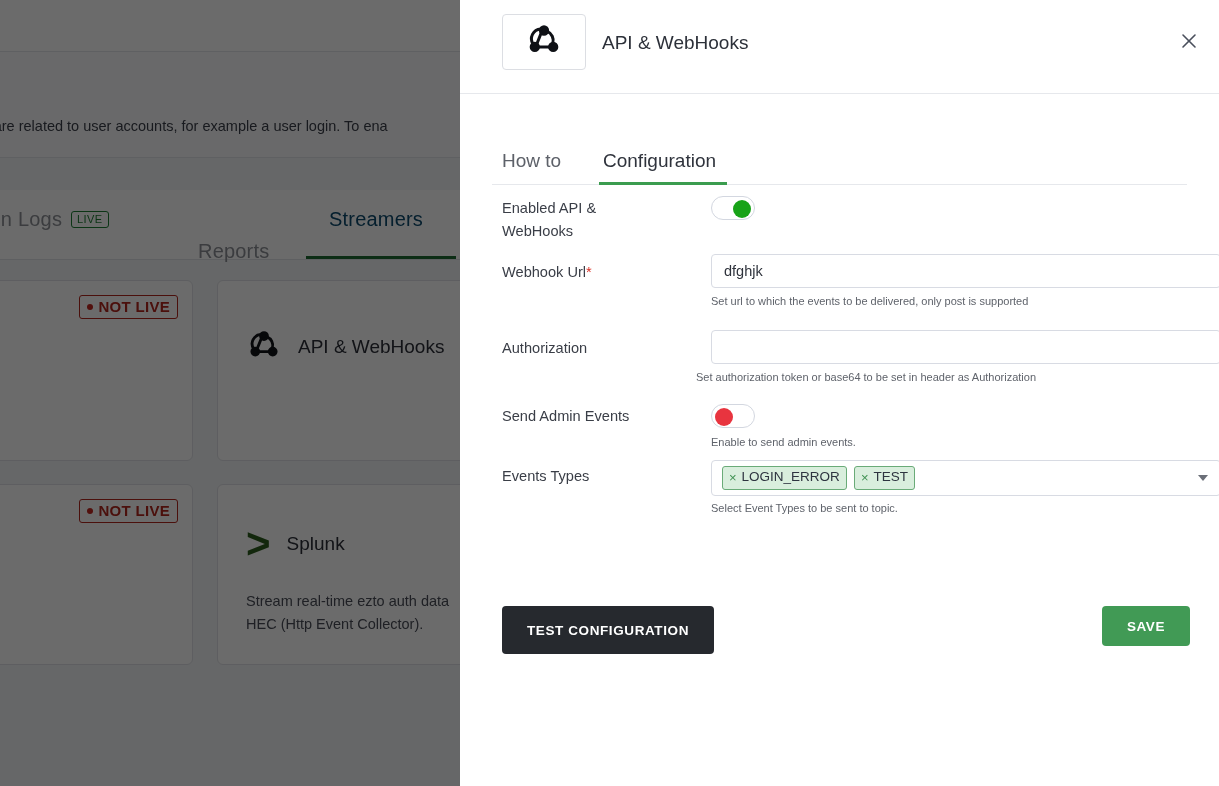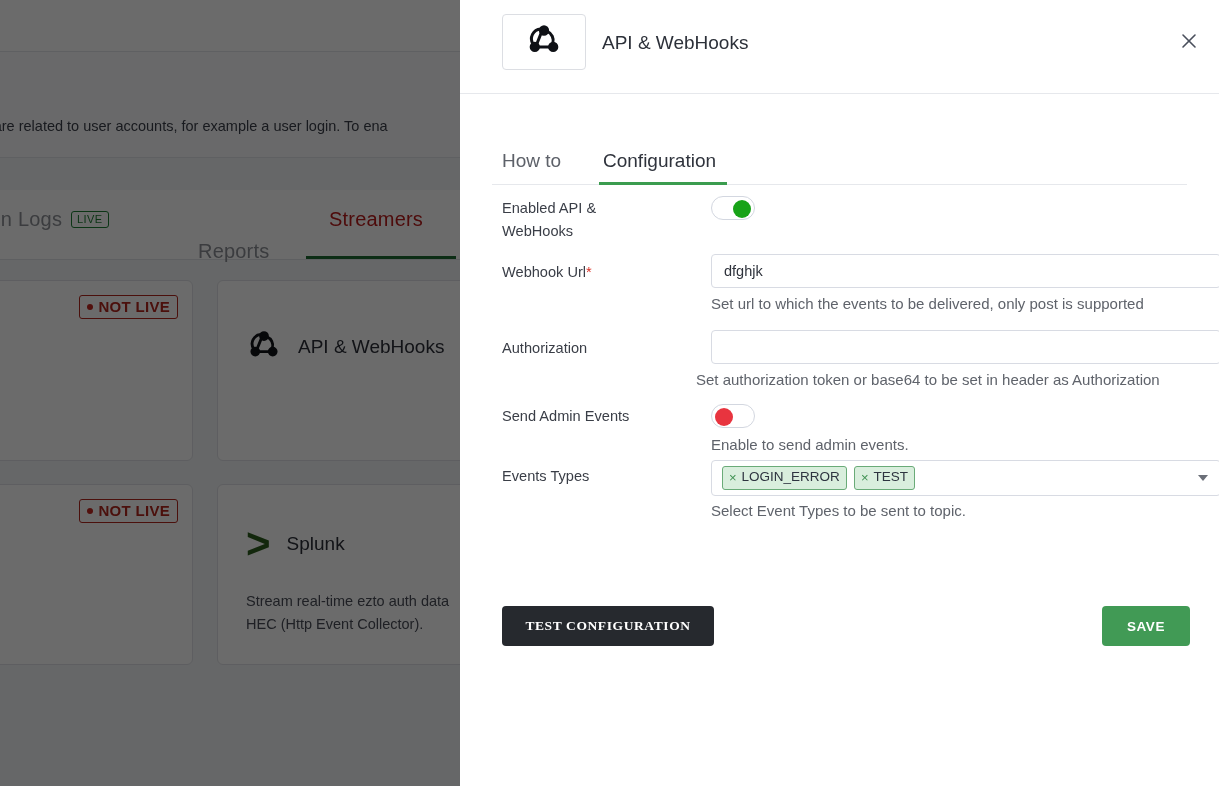--- a/index.html
+++ b/index.html
@@ -33,21 +33,21 @@
     position: absolute; left: 0; top: 190px; width: 100%; height: 70px;
     background: #ffffff; border-bottom: 1px solid #e0e2e7;
   }
   .bg-tab {
     position: absolute; top: 208px;
     font-size: 20px; color: #8d9096; letter-spacing: .2px;
     display: flex; align-items: center; gap: 9px;
   }
   .bg-tab.t1 { left: -32px; }
   .bg-tab.t2 { left: 198px; margin-top: 32px; }
-  .bg-tab.t3 { left: 329px; color: #b91c1c; }
+  .bg-tab.t3 { left: 329px; color: #0c4a6e; }
   .live-badge {
     font-size: 11px; font-weight: normal; color: #1e7e34;
     border: 1px solid #1e7e34; border-radius: 3px;
     padding: 1px 5px 2px; letter-spacing: .4px;
   }
   .bg-tab-underline {
     position: absolute; left: 306px; top: 256px;
     width: 150px; height: 3px; background: #1e6b33;
   }
 
@@ -139,21 +139,21 @@
     padding: 0 32px;
   }
   .row { position: relative; }
   .flabel {
     position: absolute; left: 10px;
     font-size: 14.6px; color: #3a3e47; line-height: 1.55;
     width: 160px;
   }
   .req { color: #d93025; }
   .hint {
-    font-size: 15px; color: #5f636b;
+    font-size: 11px; color: #5f636b;
   }
 
   .toggle {
     width: 44px; height: 24px;
     border-radius: 12px; border: 1px solid #d3d7e0;
     background: #ffffff; position: relative; cursor: pointer;
   }
   .toggle .knob {
     position: absolute; top: 3px;
     width: 18px; height: 18px; border-radius: 50%;
@@ -196,22 +196,22 @@
   }
 
   .btn {
     border: none; border-radius: 4px;
     font-size: 13.5px; font-weight: bold; letter-spacing: .6px;
     cursor: pointer;
     font-family: "Liberation Sans", sans-serif;
   }
   .btn-test {
     position: absolute; left: 42px; top: 606px;
-    width: 212px; height: 40px;
-    background: #26292e; color: #ffffff; font-family: Liberation Serif, serif;
+    width: 212px; height: 48px;
+    background: #26292e; color: #ffffff;
   }
   .btn-save {
     position: absolute; left: 642px; top: 606px;
     width: 88px; height: 40px;
     background: #419a55; color: #ffffff;
   }
 </style>
 </head>
 <body>
 

